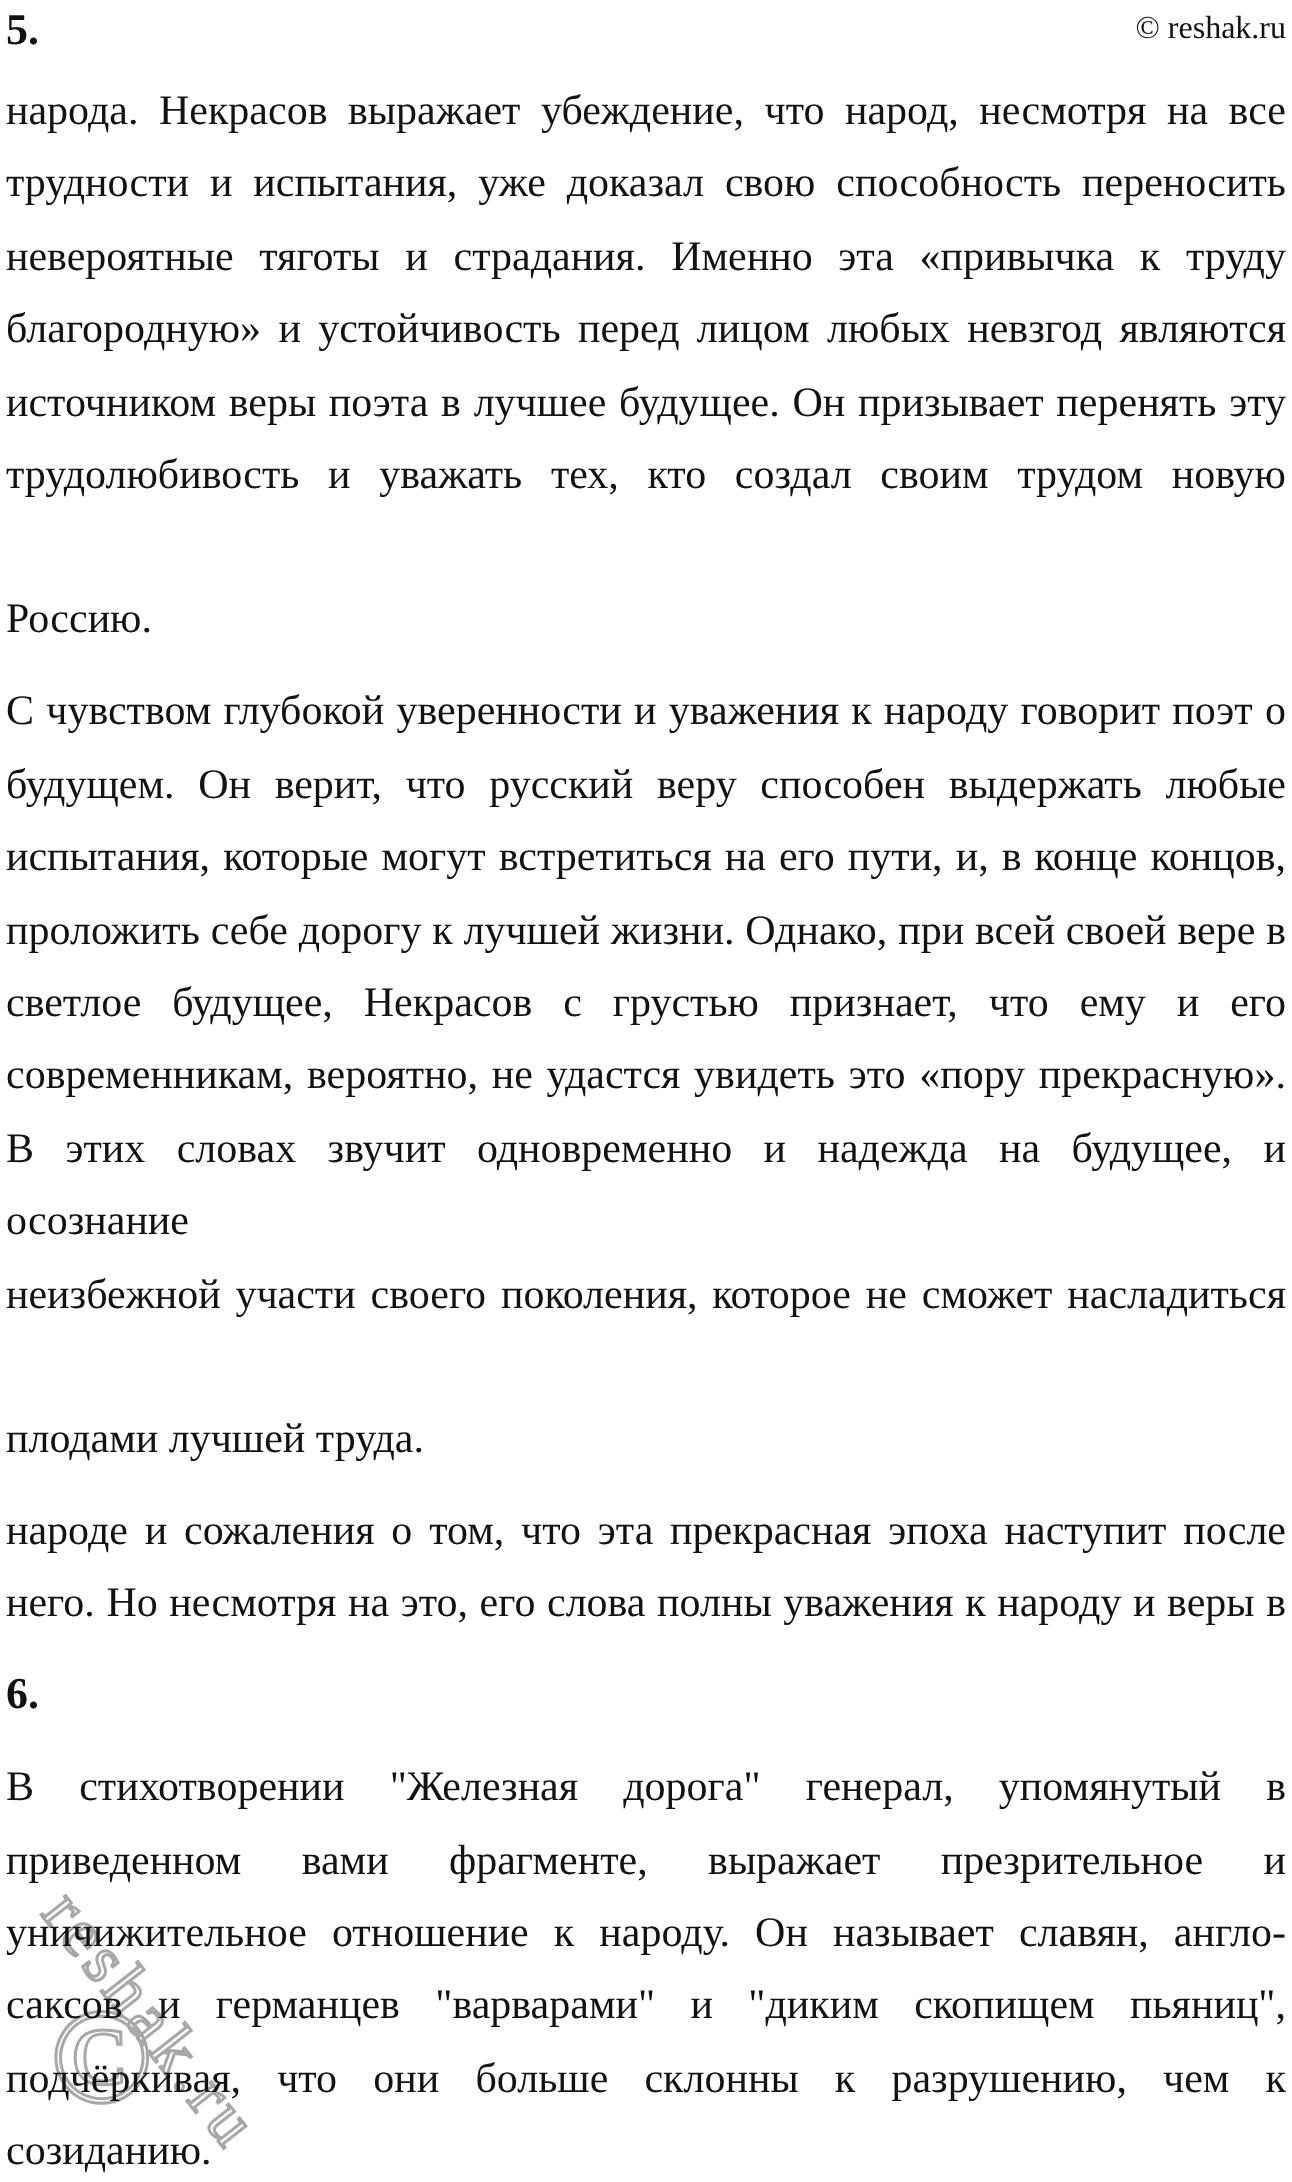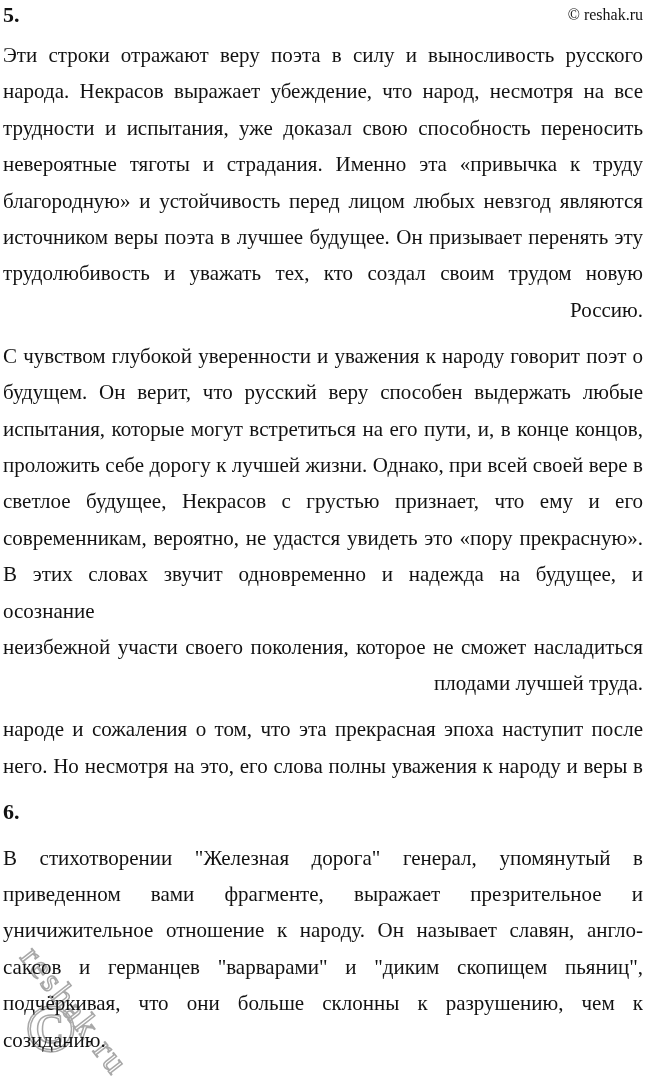--- a/index.html
+++ b/index.html
@@ -23,21 +23,21 @@
     display: flex;
     justify-content: space-between;
     align-items: flex-start;
     line-height: 26px;
     margin-bottom: 9px;
   }
   .sec-num { font-weight: bold; font-size: 22px; }
   .copyright { font-size: 16px; }
   .para { margin: 0 0 9.5px 0; }
   .ln { text-align: justify; text-align-last: justify; }
-  .ln-last { text-align: right; text-align-last: auto; }
+  .ln-last { text-align: left; text-align-last: auto; margin-top: 36px; }
   .sec-heading {
     font-weight: bold; font-size: 22px;
     line-height: 36.4px; margin: 0 0 9.5px 0;
   }
   
   .watermark {
     position: absolute; z-index: 0;
     pointer-events: none;
     color: transparent;
     -webkit-text-stroke: 1.5px #a8a8a8;
@@ -64,21 +64,20 @@
 <div class="watermark wm-c">©</div>
 
 <div class="page">
 
   <div class="header-row">
     <span class="sec-num">5.</span>
     <span class="copyright">© reshak.ru</span>
   </div>
 
   <div class="para">
-    <div class="ln">Эти строки отражают веру поэта в силу и выносливость русского</div>
     <div class="ln">народа. Некрасов выражает убеждение, что народ, несмотря на все</div>
     <div class="ln">трудности и испытания, уже доказал свою способность переносить</div>
     <div class="ln">невероятные тяготы и страдания. Именно эта «привычка к труду</div>
     <div class="ln">благородную» и устойчивость перед лицом любых невзгод являются</div>
     <div class="ln">источником веры поэта в лучшее будущее. Он призывает перенять эту</div>
     <div class="ln">трудолюбивость и уважать тех, кто создал своим трудом новую</div>
     <div class="ln ln-last">Россию.</div>
   </div>
 
   <div class="para">

